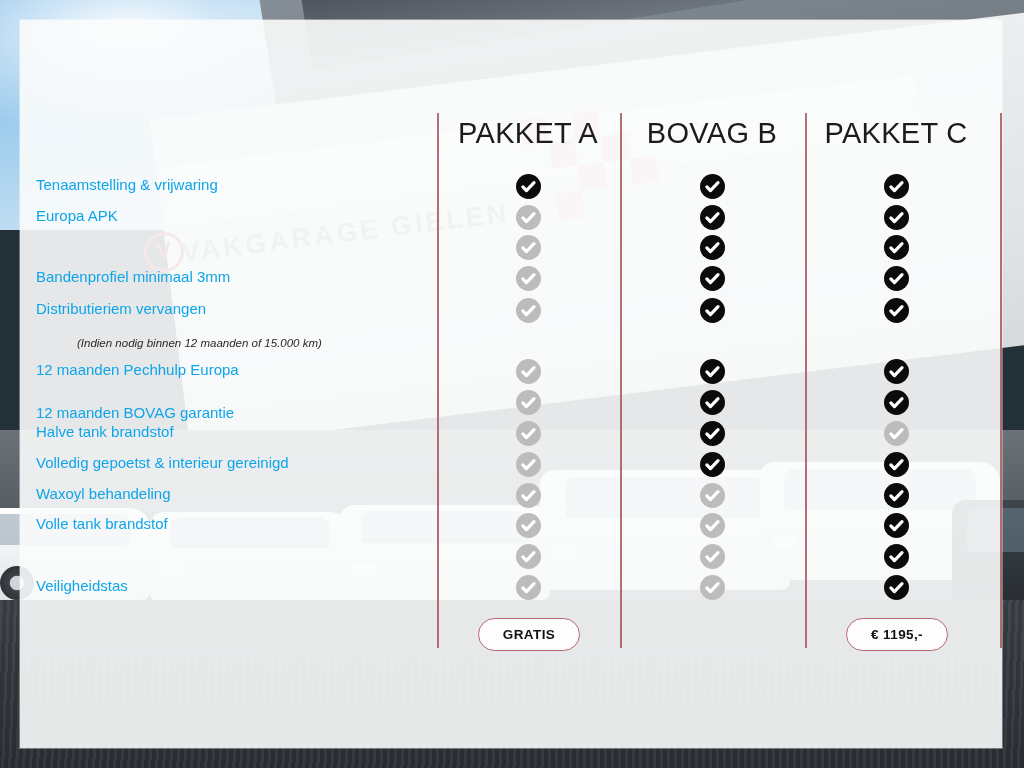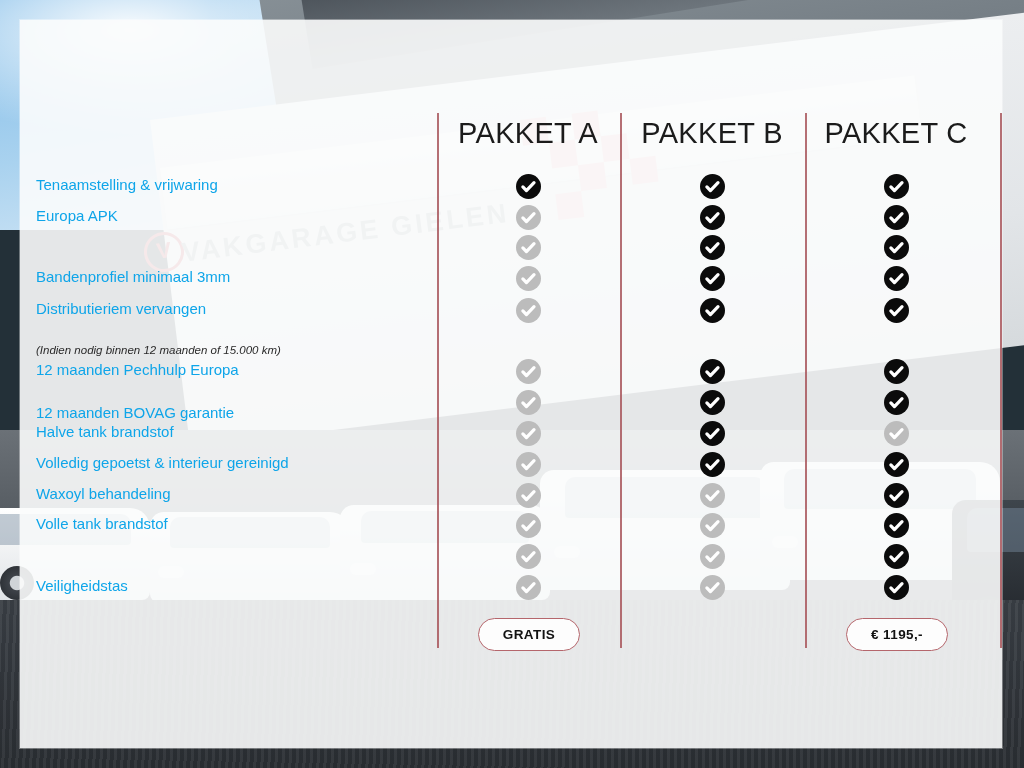--- a/index.html
+++ b/index.html
@@ -162,21 +162,21 @@
 
   <div class="panel"></div>
 
   <div class="content" id="content">
       <div class="divider" style="left:437px;"></div>
       <div class="divider" style="left:620px;"></div>
       <div class="divider" style="left:805px;"></div>
       <div class="divider" style="left:1000px;"></div>
       <div class="col-head" style="left:453px;width:150px;">PAKKET A</div>
       <div class="price" style="left:478px;width:100px;">GRATIS</div>
-      <div class="col-head" style="left:637px;width:150px;">PAKKET B</div>
+      <div class="col-head" style="left:637px;width:150px;">BOVAG B</div>
       <div class="col-head" style="left:821px;width:150px;">PAKKET C</div>
       <div class="price" style="left:846px;width:100px;">€ 1195,-</div>
       <div class="feat" style="top:176px;">Tenaamstelling &amp; vrijwaring</div>
       <div class="chk on" style="left:515.5px;top:173.5px;">
         <svg viewBox="0 0 24 24" aria-hidden="true">
           <path d="M6.6 12.4l3.4 3.5 7.3-7.6" fill="none" stroke="#fff" stroke-width="3.1" stroke-linecap="round" stroke-linejoin="round"></path>
         </svg>
       </div>
       <div class="chk on" style="left:699.5px;top:173.5px;">
         <svg viewBox="0 0 24 24" aria-hidden="true">
@@ -244,21 +244,21 @@
       <div class="chk on" style="left:699.5px;top:297.5px;">
         <svg viewBox="0 0 24 24" aria-hidden="true">
           <path d="M6.6 12.4l3.4 3.5 7.3-7.6" fill="none" stroke="#fff" stroke-width="3.1" stroke-linecap="round" stroke-linejoin="round"></path>
         </svg>
       </div>
       <div class="chk on" style="left:883.5px;top:297.5px;">
         <svg viewBox="0 0 24 24" aria-hidden="true">
           <path d="M6.6 12.4l3.4 3.5 7.3-7.6" fill="none" stroke="#fff" stroke-width="3.1" stroke-linecap="round" stroke-linejoin="round"></path>
         </svg>
       </div>
-      <div class="subnote" style="top:344px;">(Indien nodig binnen 12 maanden of 15.000 km)</div>
+      <div class="subnote" style="top:337px;margin-left:41px;">(Indien nodig binnen 12 maanden of 15.000 km)</div>
       <div class="feat" style="top:361px;">12 maanden Pechhulp Europa</div>
       <div class="chk off" style="left:515.5px;top:358.5px;">
         <svg viewBox="0 0 24 24" aria-hidden="true">
           <path d="M6.6 12.4l3.4 3.5 7.3-7.6" fill="none" stroke="#fff" stroke-width="3.1" stroke-linecap="round" stroke-linejoin="round"></path>
         </svg>
       </div>
       <div class="chk on" style="left:699.5px;top:358.5px;">
         <svg viewBox="0 0 24 24" aria-hidden="true">
           <path d="M6.6 12.4l3.4 3.5 7.3-7.6" fill="none" stroke="#fff" stroke-width="3.1" stroke-linecap="round" stroke-linejoin="round"></path>
         </svg>

